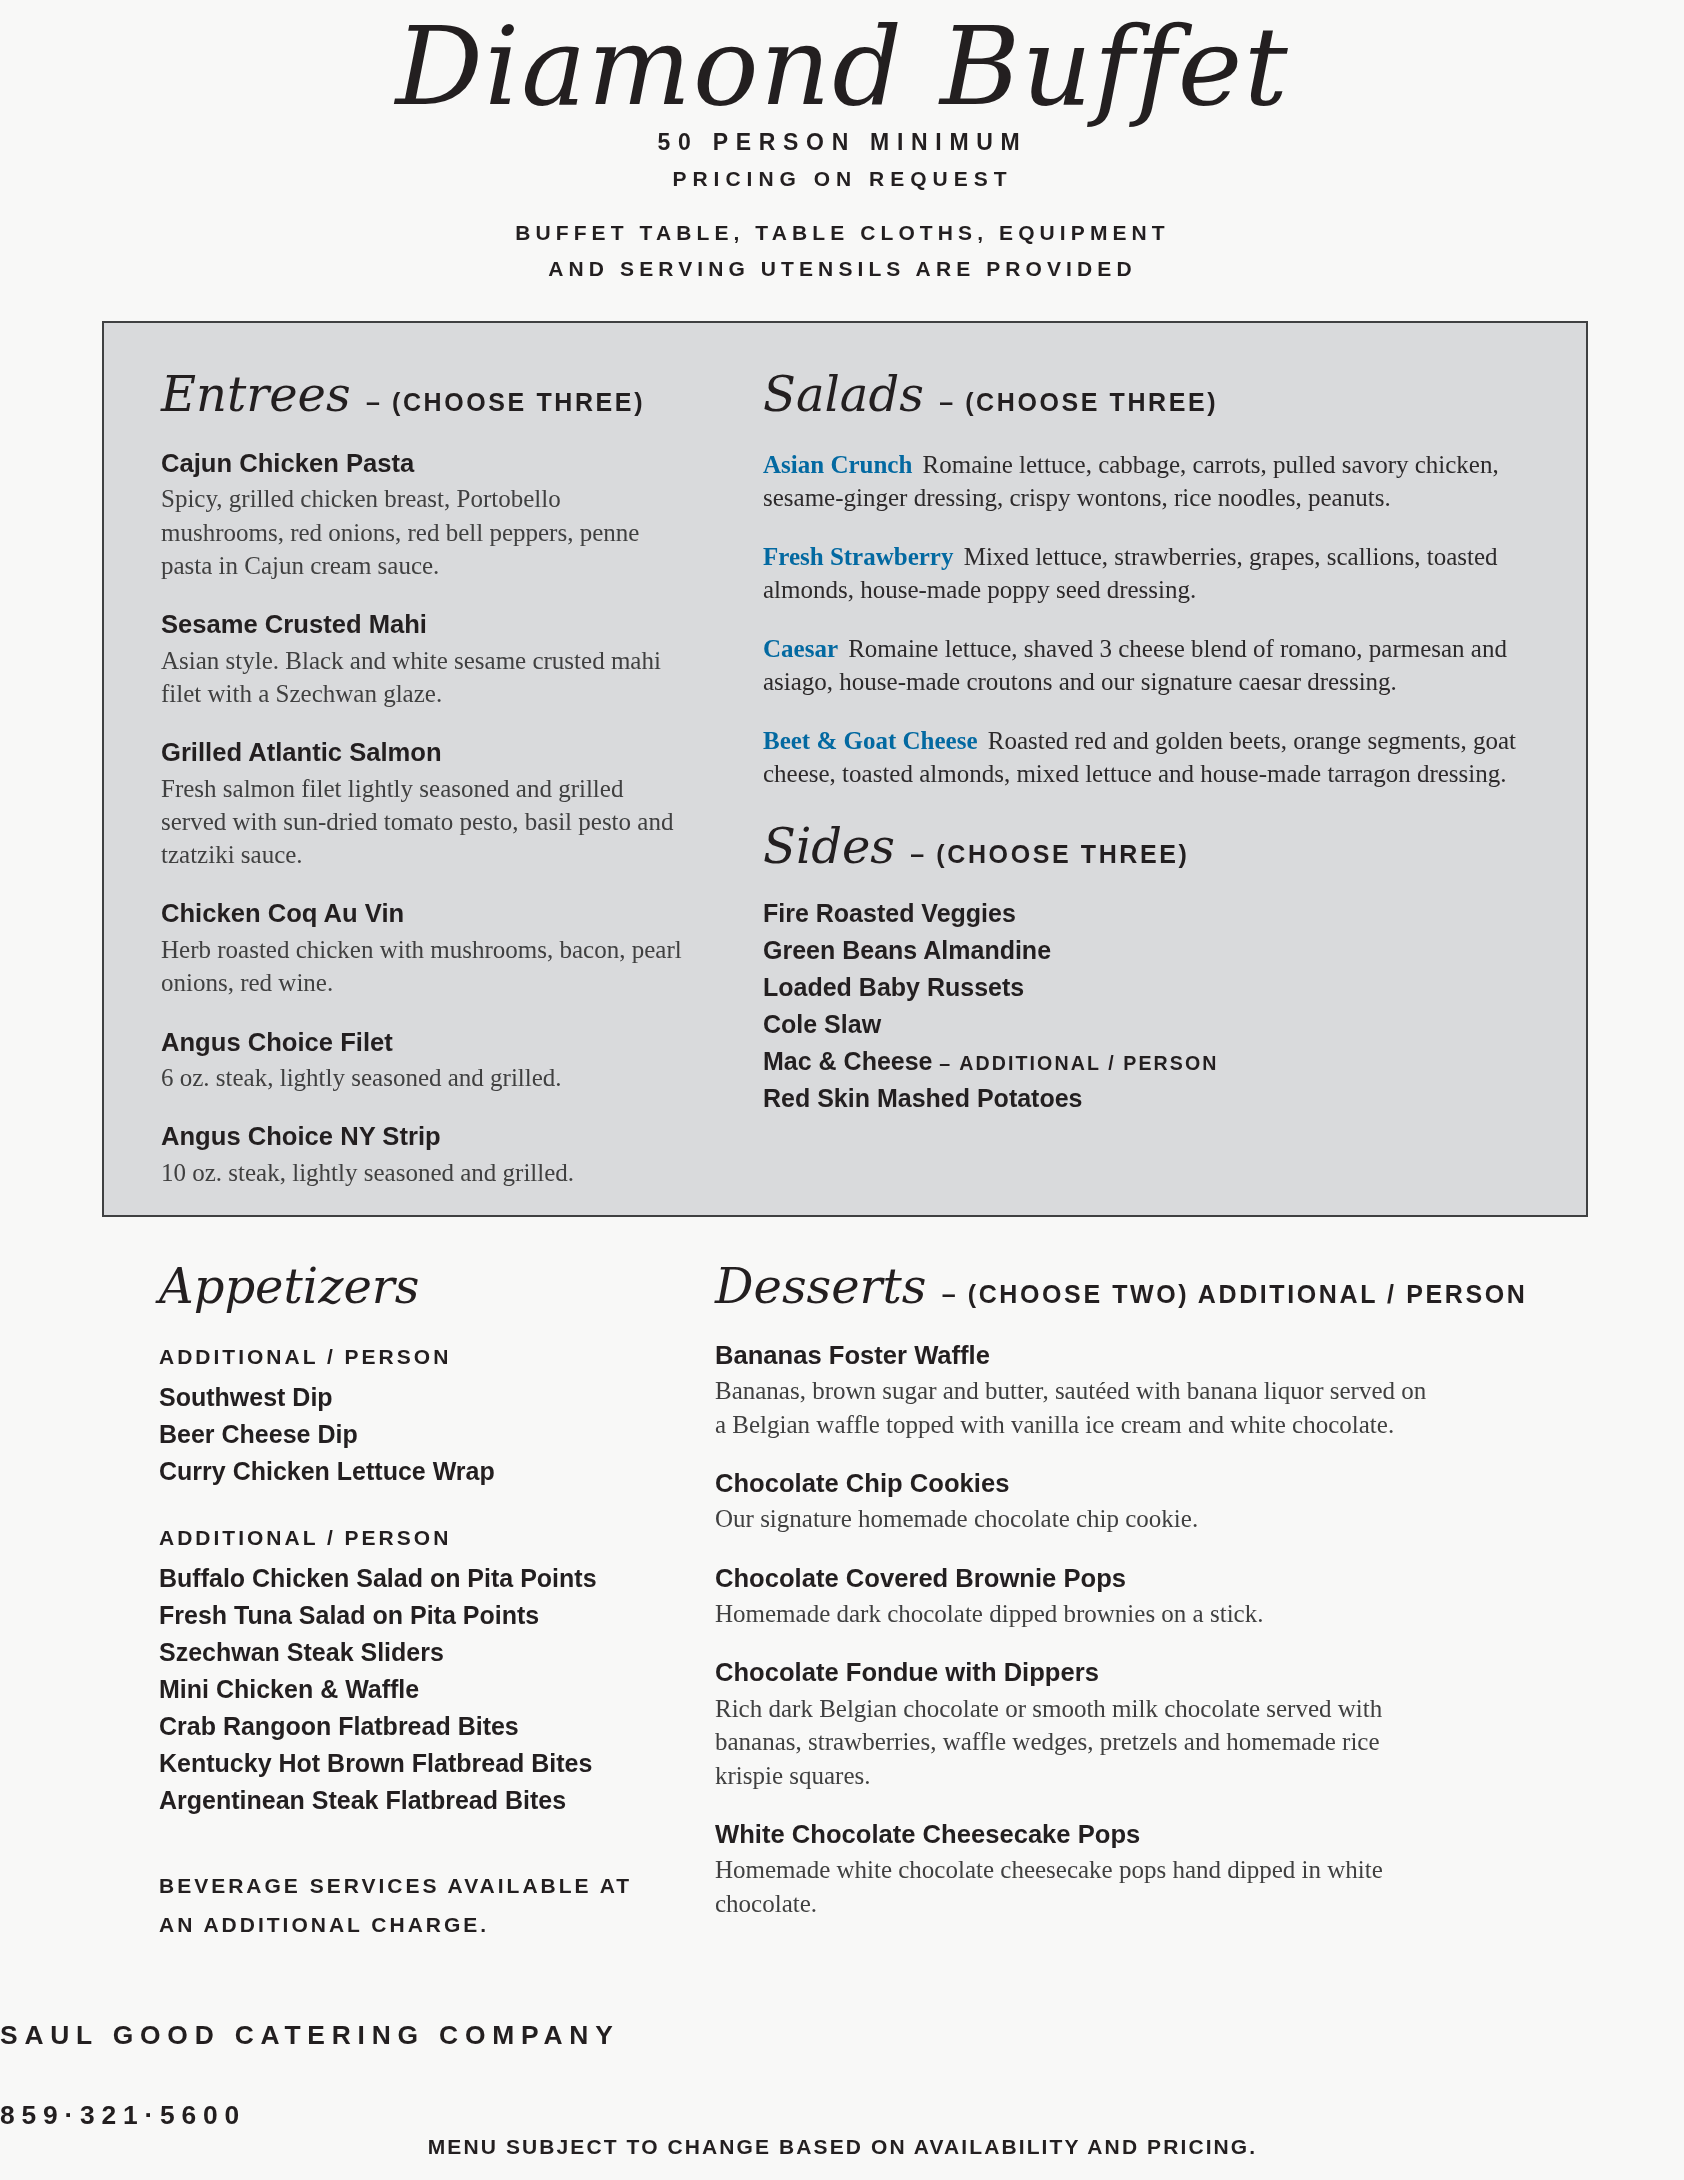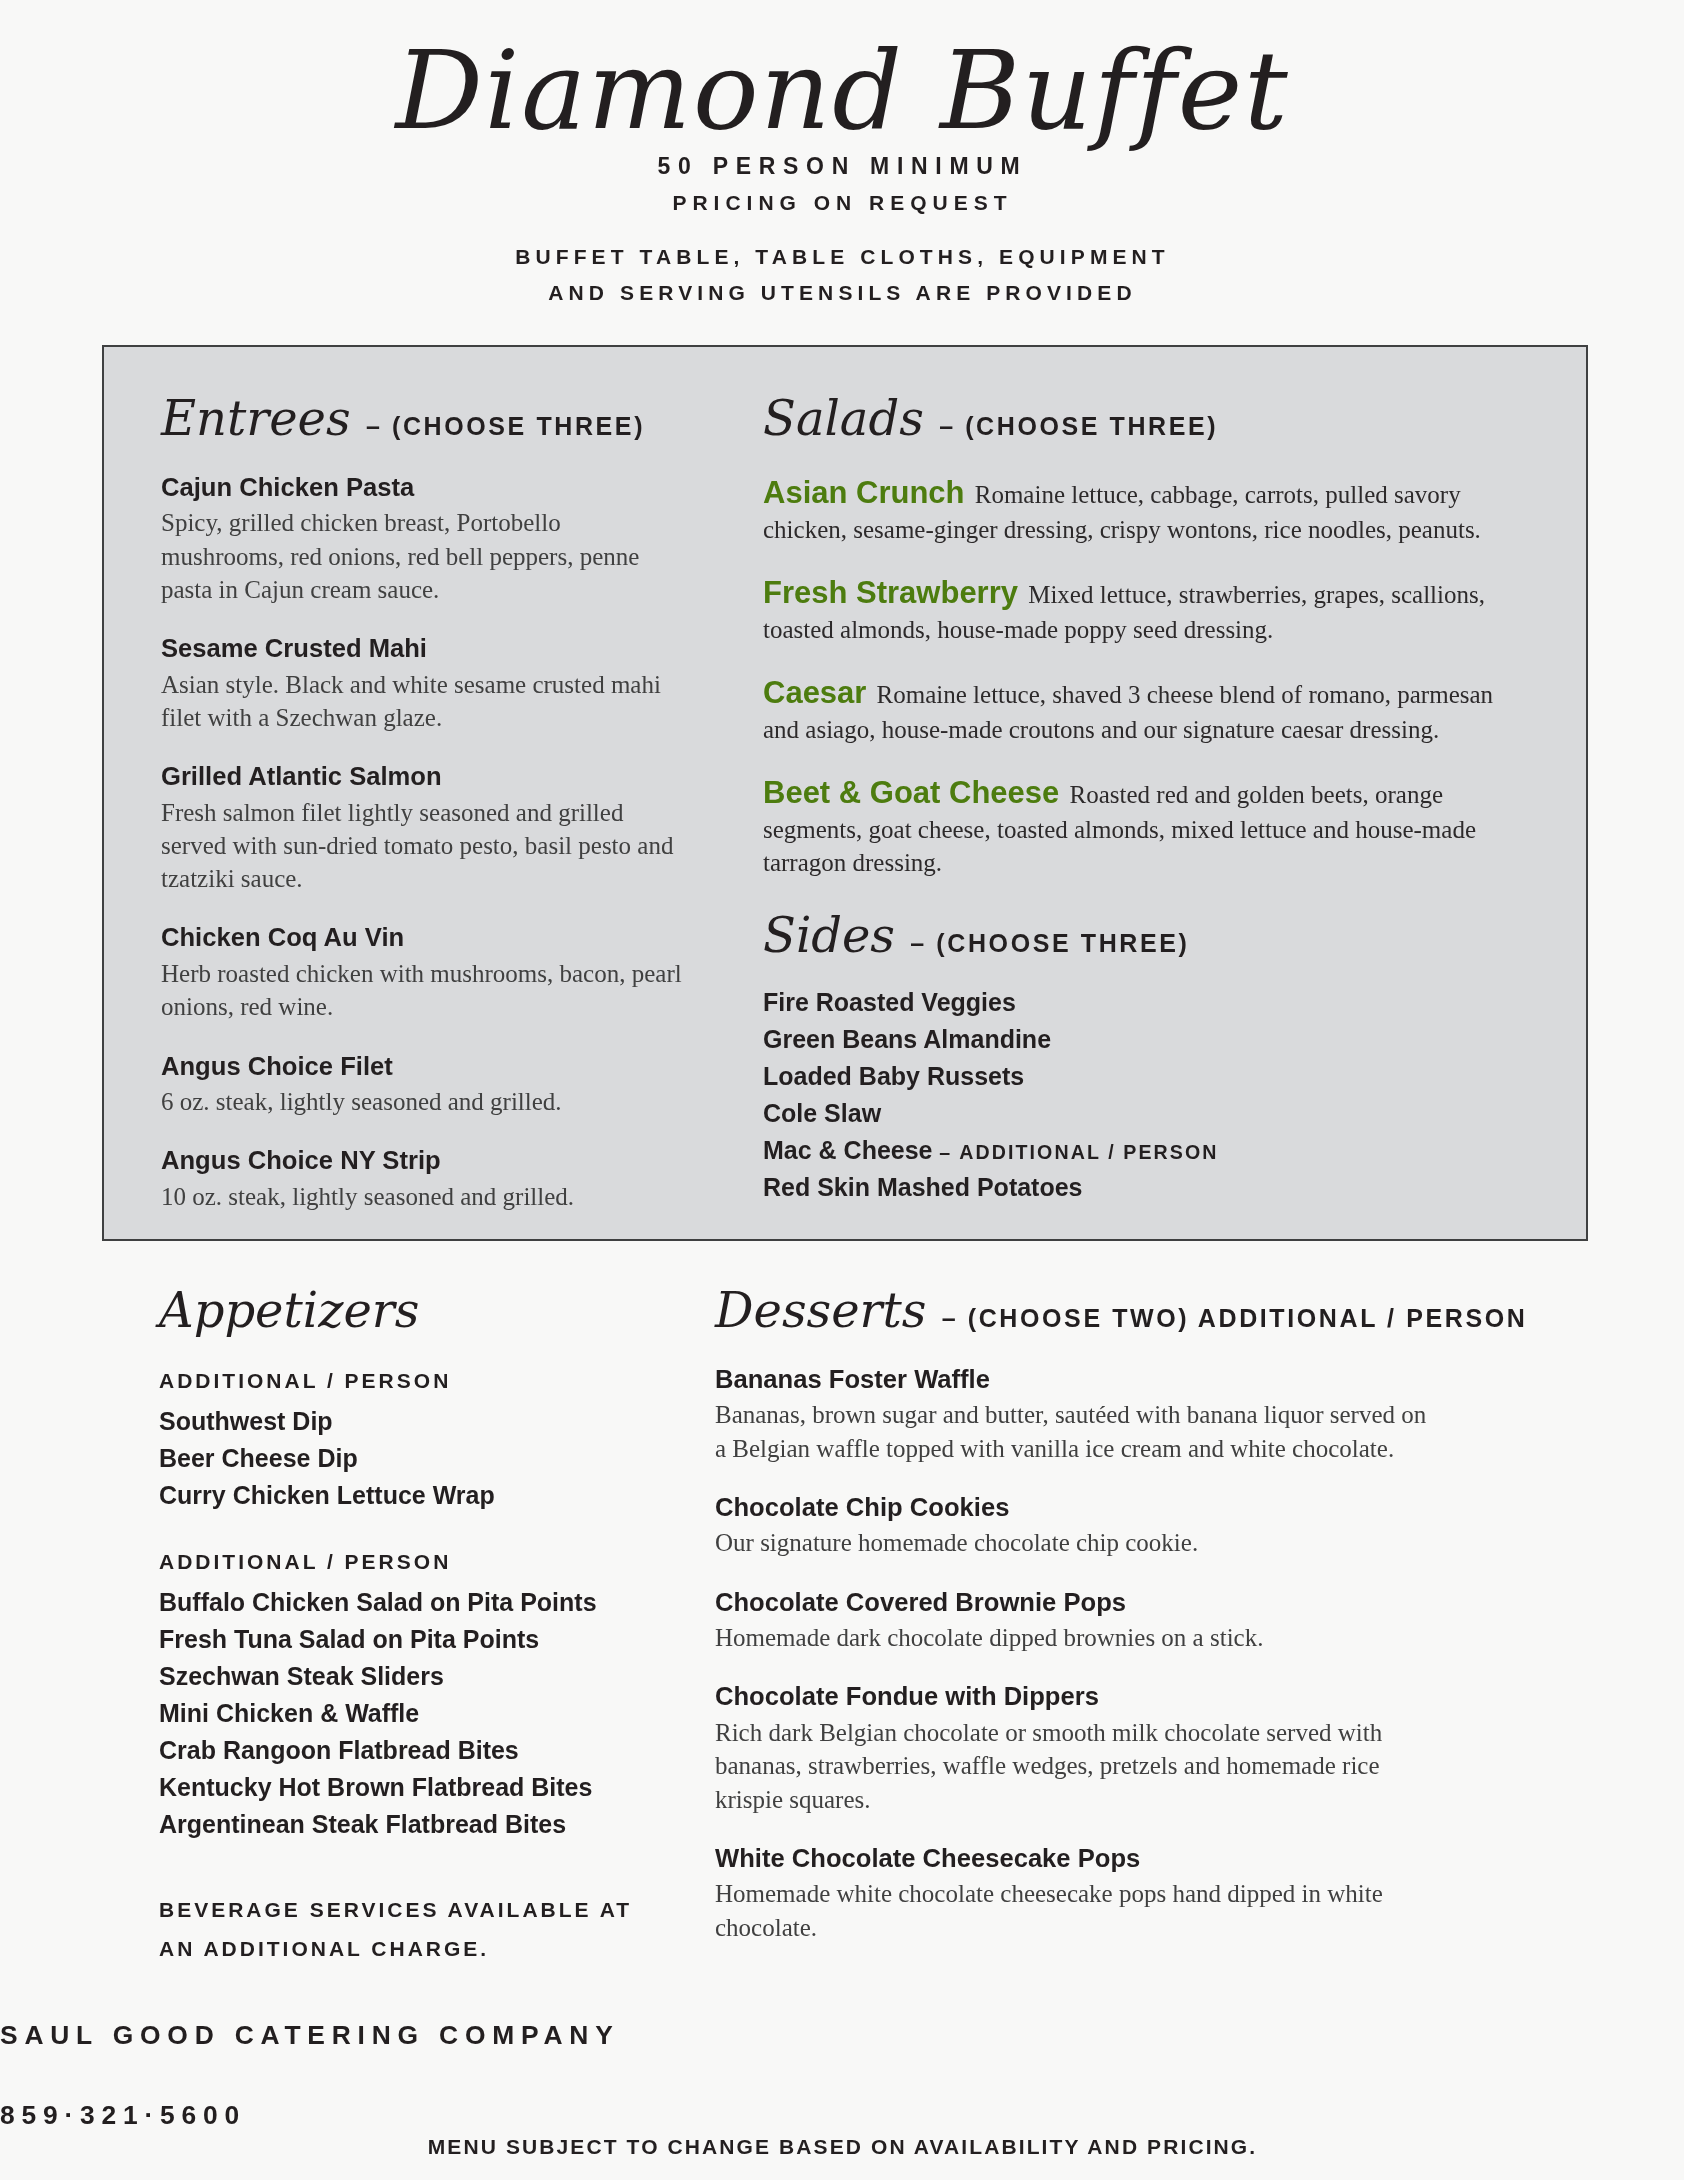--- a/index.html
+++ b/index.html
@@ -5,21 +5,21 @@
   * { margin:0; padding:0; box-sizing:border-box; }
   html,body { width:1685px; height:2181px; }
   body {
     background:#f8f8f7;
     color:#231f20;
     font-family:"Liberation Sans", sans-serif;
     position:relative;
     overflow:hidden;
   }
   
-  .header { text-align:center; padding-top:28px; }
+  .header { text-align:center; padding-top:4px; }
   .title {
     font-family:"DejaVu Serif", serif;
     font-style:italic; font-weight:normal;
     font-size:109px; line-height:1.15; letter-spacing:1.7px;
   }
   .sub1 { margin-top:0px;  font-weight:bold; font-size:23px; letter-spacing:7.7px; }
   .sub2 { margin-top:10.2px; font-weight:bold; font-size:21px; letter-spacing:6px; }
   .provided { margin-top:24px; font-weight:bold; font-size:21px; letter-spacing:5.1px; line-height:1.72; }
 
   
@@ -44,22 +44,22 @@
   .item-desc {
     font-family:"Liberation Serif", serif;
     font-size:25px; line-height:1.33; color:#404040;
   }
   .inline-item {
     font-family:"Liberation Serif", serif;
     font-size:25px; line-height:1.33; color:#2d2a2b;
     margin-bottom:25.6px;
   }
   .inline-item .iname {
-    font-family:Liberation Sans, sans-serif;
-    font-weight:bold; font-size:31px; color:#4d7c0f;
+    font-family:Liberation Serif, serif;
+    font-weight:bold; font-size:25px; color:#0369a1;
     margin-right:10.2px;
   }
   .sides-heading { margin-top:22px; margin-bottom:19px; }
   .side-item { font-weight:bold; font-size:25px; line-height:1.48; }
   .side-suffix { font-size:19.6px; letter-spacing:2.1px; margin-left:6.8px; }
 
   
   .lower {
     margin:39px 0 0 102px;
     width:1486px;

